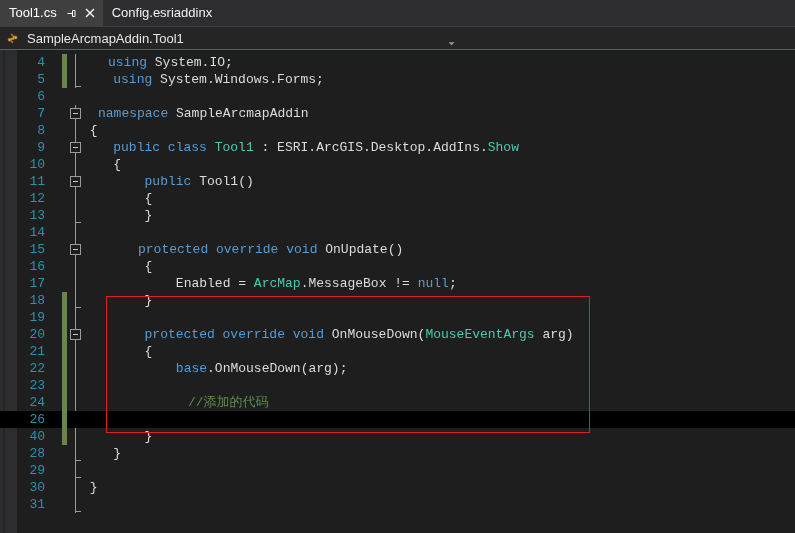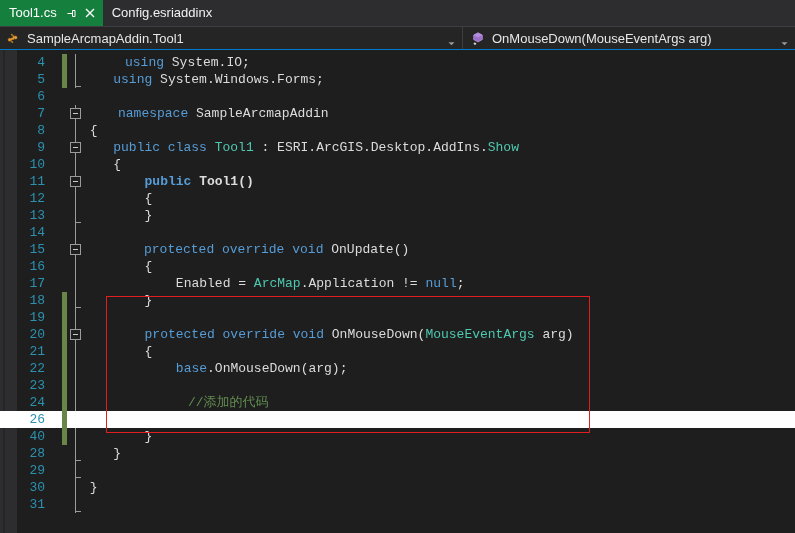--- a/index.html
+++ b/index.html
@@ -28,21 +28,21 @@
     display: flex;
     align-items: center;
     padding: 0 7px 0 9px;
     font-size: 13px;
     color: #f1f1f1;
     height: 26px;
     box-sizing: border-box;
     white-space: nowrap;
   }
   .tab.active {
-    background: #15803d;
+    background: #404040;
     color: #ffffff;
   }
   .tab.inactive {
     background: #2d2d30;
     color: #f1f1f1;
   }
   .tab-label { line-height: 26px; }
   .tab-pin {
     margin-left: 9px;
     width: 11px; height: 11px;
@@ -134,21 +134,21 @@
   #rows {
     position: absolute;
     left: 0; top: 4px;
     width: 795px;
   }
   .row {
     position: relative;
     height: 17px;
     white-space: pre;
   }
-  .row.current { background: #ffffff; }
+  .row.current { background: #000000; }
   .ln {
     position: absolute;
     left: 17px;
     width: 28px;
     text-align: right;
     font-family: "Liberation Mono", monospace;
     font-size: 13px;
     line-height: 17px;
     color: #2b91af;
   }
@@ -254,36 +254,20 @@
       </svg>
     </span>
     <span class="nav-text">SampleArcmapAddin.Tool1</span>
     <span class="nav-arrow">
       <svg width="9" height="9" viewBox="0 0 9 9">
         <path d="M1.5 3.3 L4.5 6.2 L7.5 3.3 Z" fill="#9a9a9a"></path>
       </svg>
     </span>
   </div>
 
-  <div class="nav-combo" id="nav-member">
-    <span class="nav-icon">
-      <svg width="16" height="16" viewBox="0 0 16 16">
-        <path d="M7.0 1.8 L11.3 4.1 L11.3 8.6 L7.0 10.9 L2.7 8.6 L2.7 4.1 Z" fill="#9b6fc9" stroke="#c0a0e0" stroke-width="0.7"></path>
-        <path d="M7.0 1.8 L11.3 4.1 L7.0 6.4 L2.7 4.1 Z" fill="#b48ede"></path>
-        <path d="M3.0 10.2 l0.9 1.6 l1.8 0.3 l-1.3 1.3 l0.3 1.8 l-1.7-0.9 l-1.6 0.9
-                 l0.3-1.8 l-1.3-1.3 l1.8-0.3 z" fill="#d8d8d8" transform="scale(0.62) translate(3.3 7.5)"></path>
-      </svg>
-    </span>
-    <span class="nav-text">OnMouseDown(MouseEventArgs arg)</span>
-    <span class="nav-arrow">
-      <svg width="9" height="9" viewBox="0 0 9 9">
-        <path d="M1.5 3.3 L4.5 6.2 L7.5 3.3 Z" fill="#9a9a9a"></path>
-      </svg>
-    </span>
-  </div>
 </div>
 <div id="navbar-underline"></div>
 
 <div id="editor">
   <div id="indicator-margin"></div>
   <div id="indicator-edge"></div>
 
   <div id="foldmargin">
       <div class="fold-line" style="top: 4px; height: 34px;"></div>
       <div class="fold-tick" style="top: 36px;"></div>
@@ -296,34 +280,34 @@
       <div class="fold-line" style="top: 276px; height: 136px;"></div>
       <div class="fold-tick" style="top: 410px;"></div>
       <div class="fold-tick" style="top: 427px;"></div>
       <div class="fold-box" style="top: 58px;"></div>
       <div class="fold-box" style="top: 92px;"></div>
       <div class="fold-box" style="top: 126px;"></div>
       <div class="fold-box" style="top: 194px;"></div>
       <div class="fold-box" style="top: 279px;"></div>
     </div>
   <div id="rows">
-      <div class="row"><span class="ln">4</span><span class="changebar"></span><span class="code" style="left: 125px;"><span class="kw">using</span><span class="pln"> System.IO;</span></span></div>
+      <div class="row"><span class="ln">4</span><span class="changebar"></span><span class="code" style="left: 108px;"><span class="kw">using</span><span class="pln"> System.IO;</span></span></div>
       <div class="row"><span class="ln">5</span><span class="changebar"></span><span class="code" style="left: 113.28px;"><span class="kw">using</span><span class="pln"> System.Windows.Forms;</span></span></div>
       <div class="row"><span class="ln">6</span><span class="code" style="left: 82px;"></span></div>
-      <div class="row"><span class="ln">7</span><span class="code" style="left: 94px; padding-left: 24px;"><span class="kw">namespace</span><span class="pln"> SampleArcmapAddin</span></span></div>
+      <div class="row"><span class="ln">7</span><span class="code" style="left: 74px; padding-left: 24px;"><span class="kw">namespace</span><span class="pln"> SampleArcmapAddin</span></span></div>
       <div class="row"><span class="ln">8</span><span class="code" style="left: 89.82px;"><span class="pln">{</span></span></div>
       <div class="row"><span class="ln">9</span><span class="code" style="left: 113.28px;"><span class="kw">public class</span><span class="pln"> </span><span class="typ">Tool1</span><span class="pln"> : ESRI.ArcGIS.Desktop.AddIns.</span><span class="typ">Show</span></span></div>
       <div class="row"><span class="ln">10</span><span class="code" style="left: 113.28px;"><span class="pln">{</span></span></div>
-      <div class="row"><span class="ln">11</span><span class="code" style="left: 144.56px; font-weight: bold;"><span class="kw">public</span><span class="pln"> Tool1()</span></span></div>
+      <div class="row"><span class="ln">11</span><span class="code" style="left: 144.56px;"><span class="kw">public</span><span class="pln"> Tool1()</span></span></div>
       <div class="row"><span class="ln">12</span><span class="code" style="left: 144.56px;"><span class="pln">{</span></span></div>
       <div class="row"><span class="ln">13</span><span class="code" style="left: 144.56px;"><span class="pln">}</span></span></div>
       <div class="row"><span class="ln">14</span><span class="code" style="left: 82px;"></span></div>
-      <div class="row"><span class="ln">15</span><span class="code" style="left: 144px; text-align: center;"><span class="kw">protected override void</span><span class="pln"> OnUpdate()</span></span></div>
+      <div class="row"><span class="ln">15</span><span class="code" style="left: 138px; text-align: center;"><span class="kw">protected override void</span><span class="pln"> OnUpdate()</span></span></div>
       <div class="row"><span class="ln">16</span><span class="code" style="left: 144.56px;"><span class="pln">{</span></span></div>
-      <div class="row"><span class="ln">17</span><span class="code" style="left: 175.84px;"><span class="pln">Enabled = </span><span class="typ">ArcMap</span><span class="pln">.Application != </span><span class="kw">null</span><span class="pln">;</span></span></div>
+      <div class="row"><span class="ln">17</span><span class="code" style="left: 175.84px;"><span class="pln">Enabled = </span><span class="typ">ArcMap</span><span class="pln">.MessageBox != </span><span class="kw">null</span><span class="pln">;</span></span></div>
       <div class="row"><span class="ln">18</span><span class="changebar"></span><span class="code" style="left: 144.56px;"><span class="pln">}</span></span></div>
       <div class="row"><span class="ln">19</span><span class="changebar"></span><span class="code" style="left: 82px;"></span></div>
       <div class="row"><span class="ln">20</span><span class="changebar"></span><span class="code" style="left: 144.56px;"><span class="kw">protected override void</span><span class="pln"> OnMouseDown(</span><span class="typ">MouseEventArgs</span><span class="pln"> arg)</span></span></div>
       <div class="row"><span class="ln">21</span><span class="changebar"></span><span class="code" style="left: 144.56px;"><span class="pln">{</span></span></div>
       <div class="row"><span class="ln">22</span><span class="changebar"></span><span class="code" style="left: 175.84px;"><span class="kw">base</span><span class="pln">.OnMouseDown(arg);</span></span></div>
       <div class="row"><span class="ln">23</span><span class="changebar"></span><span class="code" style="left: 82px;"></span></div>
       <div class="row"><span class="ln">24</span><span class="changebar"></span><span class="code" style="left: 188px;"><span class="cmt">//添加的代码</span></span></div>
       <div class="row current"><span class="ln">26</span><span class="changebar"></span><span class="code" style="left: 82px;"></span></div>
       <div class="row"><span class="ln">40</span><span class="changebar"></span><span class="code" style="left: 144.56px;"><span class="pln">}</span></span></div>
       <div class="row"><span class="ln">28</span><span class="code" style="left: 113.28px;"><span class="pln">}</span></span></div>

